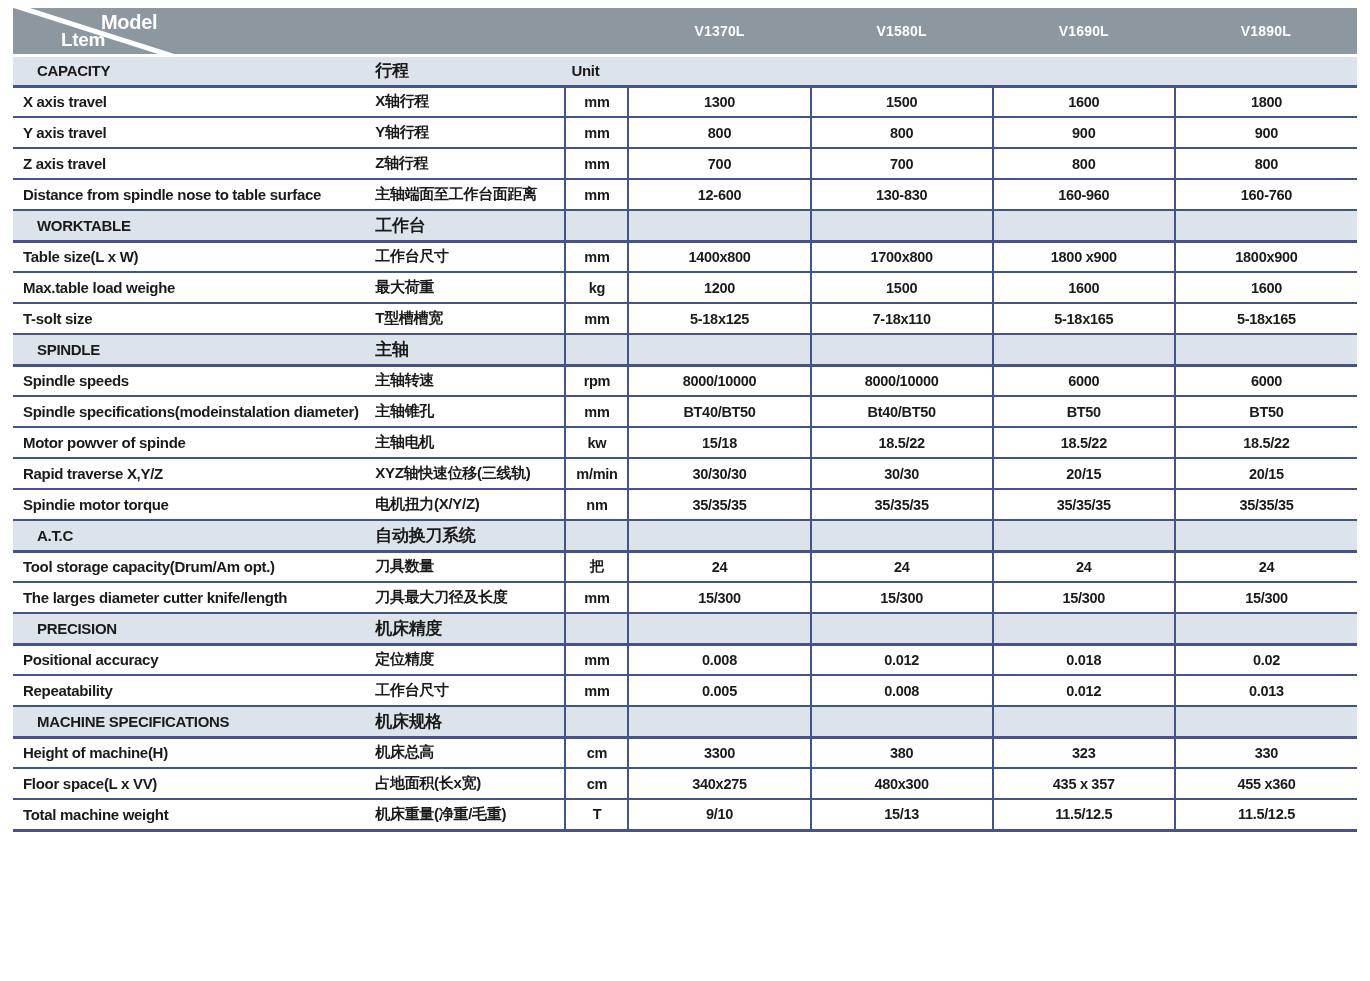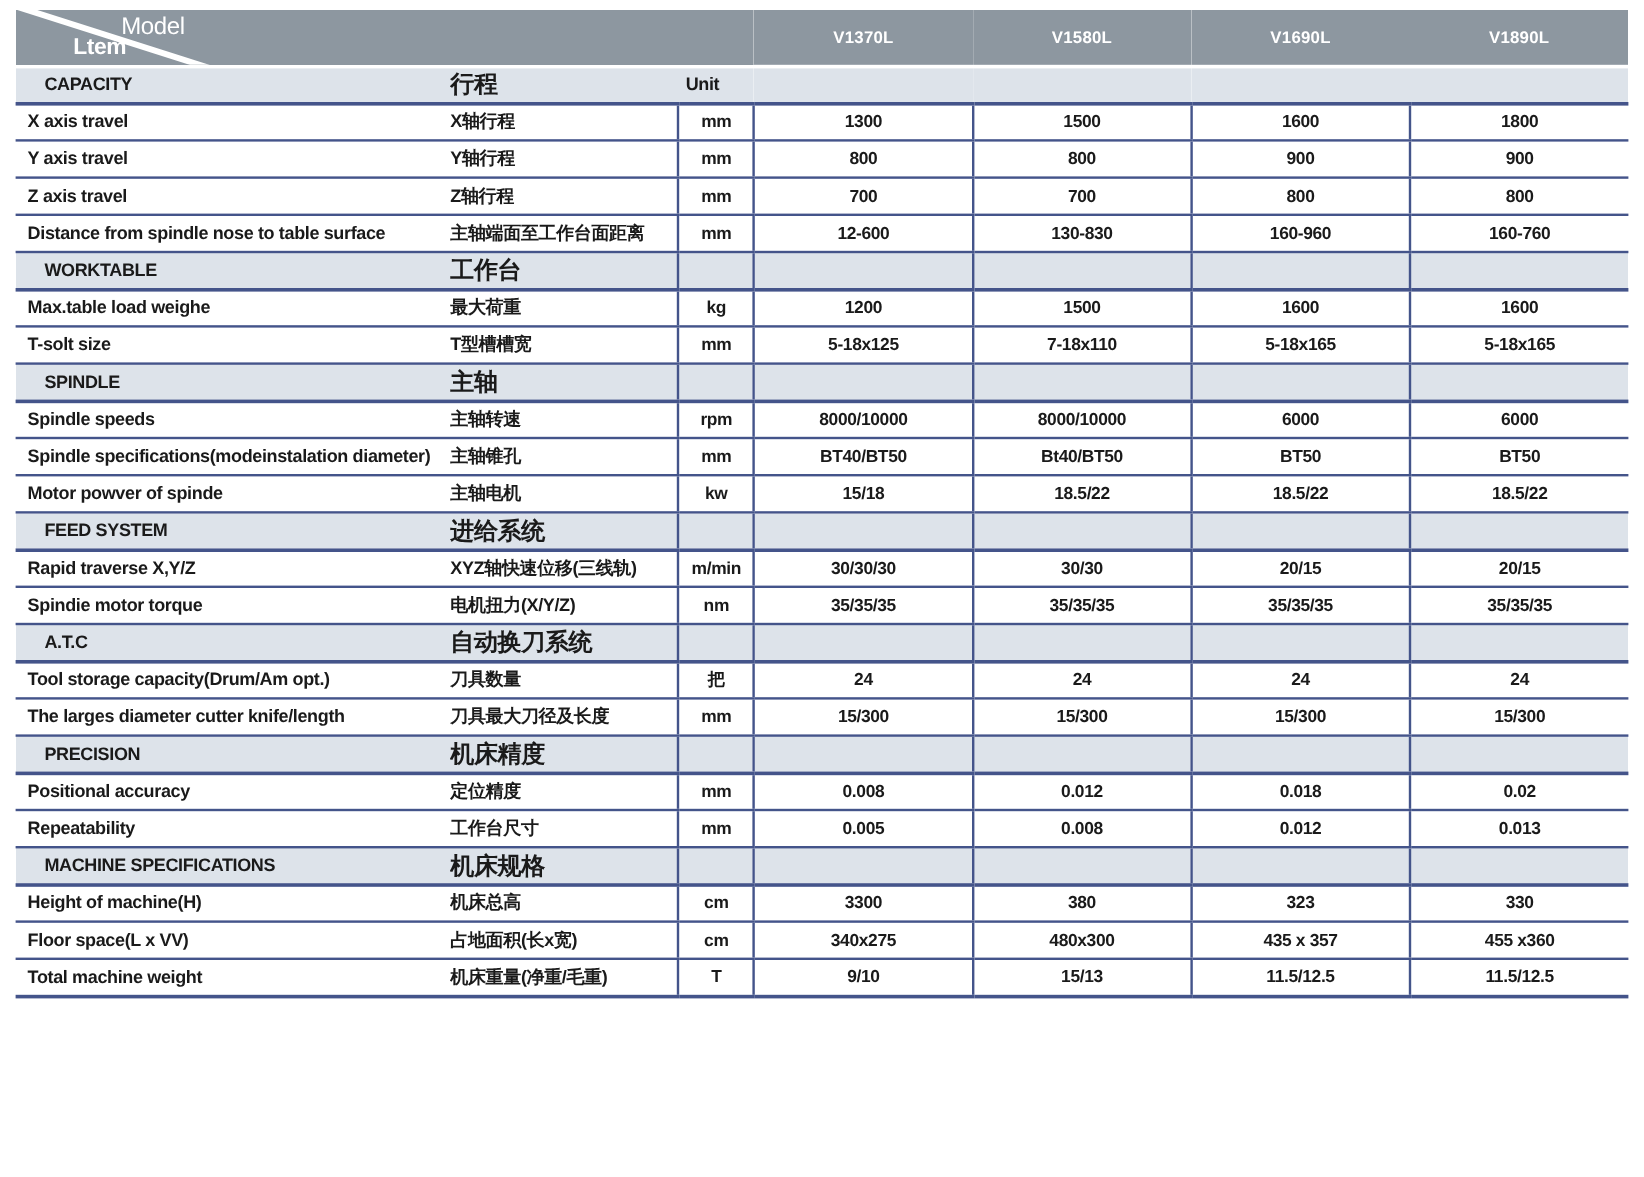--- a/index.html
+++ b/index.html
@@ -45,34 +45,34 @@
     color:var(--model-text);
     font-size:14px;
     font-weight:bold;
     text-align:center;
     letter-spacing:0.2px;
   }
   th.corner{position:relative;}
   th.corner svg{position:absolute;left:0;top:0;}
   .corner-model{
     position:absolute;left:88px;top:3px;
-    color:#fff;font-size:20px;font-weight:normal;
+    color:#fff;font-size:20px;font-weight:bold;
   }
   .corner-item{
     position:absolute;left:8px;bottom:3px;
     color:#fff;font-size:19px;font-weight:bold;margin-left:40px;
   }
   
   tr.section td{
     background:var(--section-bg);
     border-bottom:3px solid var(--border);
     font-weight:bold;
   }
   tr.section td.en{padding-left:24px;font-size:15px;}
-  tr.section td.zh{font-size:20px;}
+  tr.section td.zh{font-size:17px;}
   tr.section td.unit{padding-left:6px;font-size:15px;}
   tr.section:not(.no-vert) td.unit,
   tr.section:not(.no-vert) td.val{border-left:2px solid var(--border);}
   
   tr.data td{
     background:#ffffff;
     border-bottom:2px solid var(--border);
     font-weight:bold;
   }
   tr.data td.en{padding-left:10px;font-weight:bold;}
@@ -162,20 +162,29 @@
         <tr class="section">
           <td class="en">WORKTABLE</td>
           <td class="zh">工作台</td>
           <td class="unit"></td>
           <td class="val"></td>
           <td class="val"></td>
           <td class="val"></td>
           <td class="val"></td>
         </tr>
         <tr class="data">
+          <td class="en">Table size(L x W)</td>
+          <td class="zh">工作台尺寸</td>
+          <td class="unit">mm</td>
+          <td class="val">1400x800</td>
+          <td class="val">1700x800</td>
+          <td class="val">1800 x900</td>
+          <td class="val">1800x900</td>
+        </tr>
+        <tr class="data">
           <td class="en">Max.table load weighe</td>
           <td class="zh">最大荷重</td>
           <td class="unit">kg</td>
           <td class="val">1200</td>
           <td class="val">1500</td>
           <td class="val">1600</td>
           <td class="val">1600</td>
         </tr>
         <tr class="data">
           <td class="en">T-solt size</td>
@@ -214,29 +223,20 @@
           <td class="val">BT50</td>
         </tr>
         <tr class="data">
           <td class="en">Motor powver of spinde</td>
           <td class="zh">主轴电机</td>
           <td class="unit">kw</td>
           <td class="val">15/18</td>
           <td class="val">18.5/22</td>
           <td class="val">18.5/22</td>
           <td class="val">18.5/22</td>
-        </tr>
-        <tr class="section">
-          <td class="en">FEED SYSTEM</td>
-          <td class="zh">进给系统</td>
-          <td class="unit"></td>
-          <td class="val"></td>
-          <td class="val"></td>
-          <td class="val"></td>
-          <td class="val"></td>
         </tr>
         <tr class="data">
           <td class="en">Rapid traverse X,Y/Z</td>
           <td class="zh">XYZ轴快速位移(三线轨)</td>
           <td class="unit">m/min</td>
           <td class="val">30/30/30</td>
           <td class="val">30/30</td>
           <td class="val">20/15</td>
           <td class="val">20/15</td>
         </tr>

